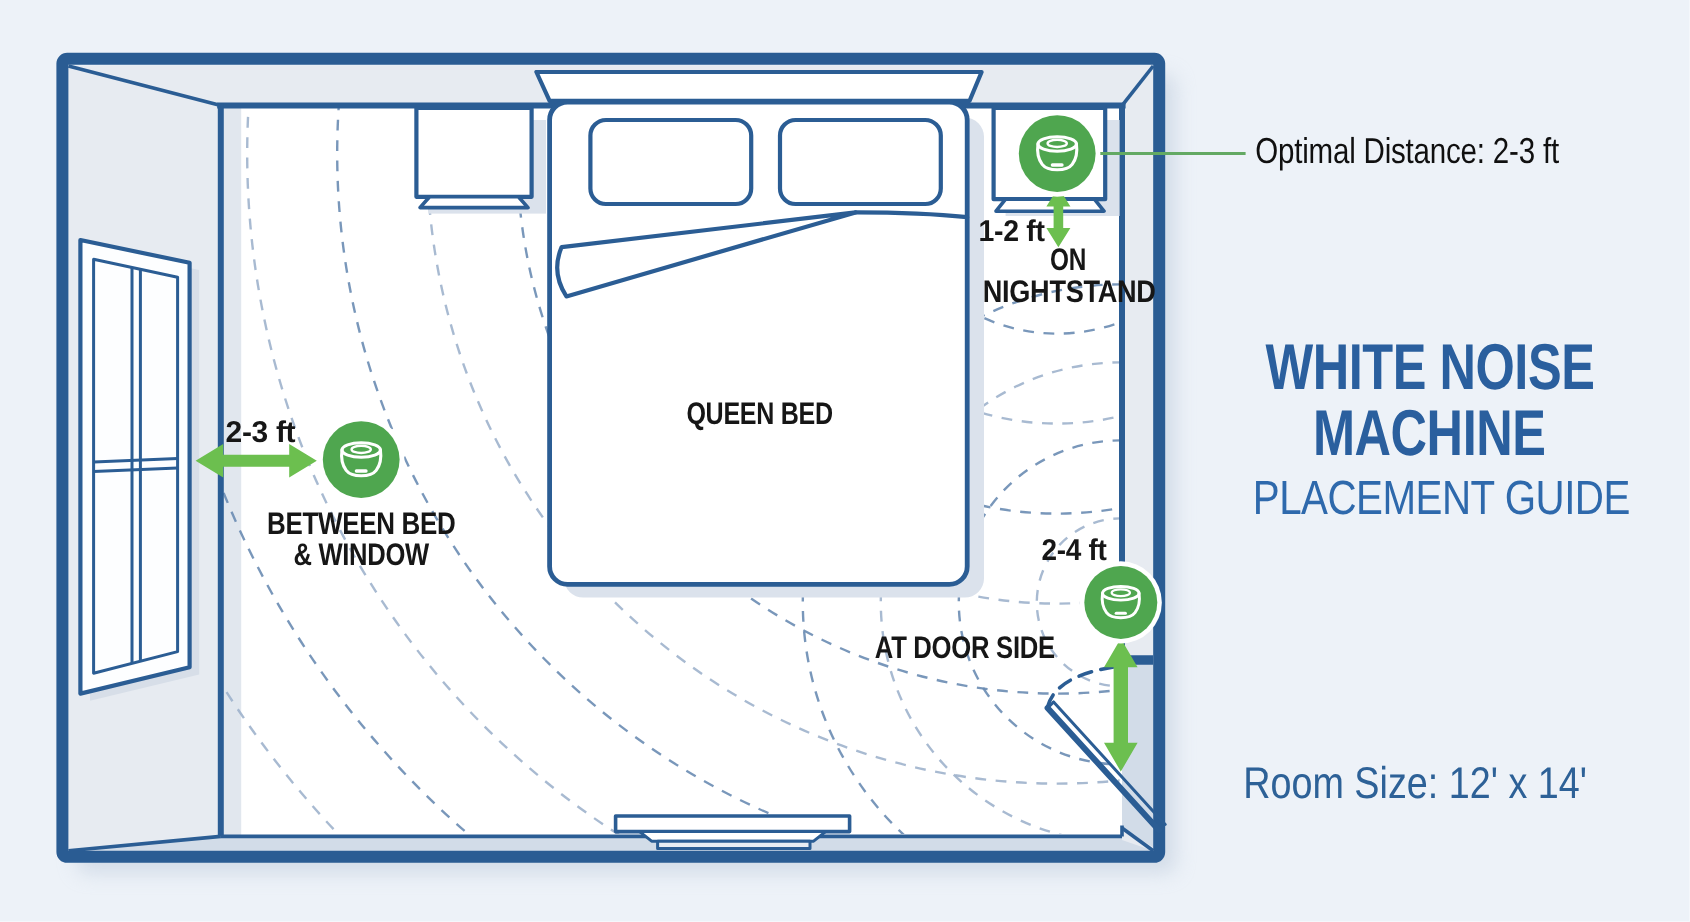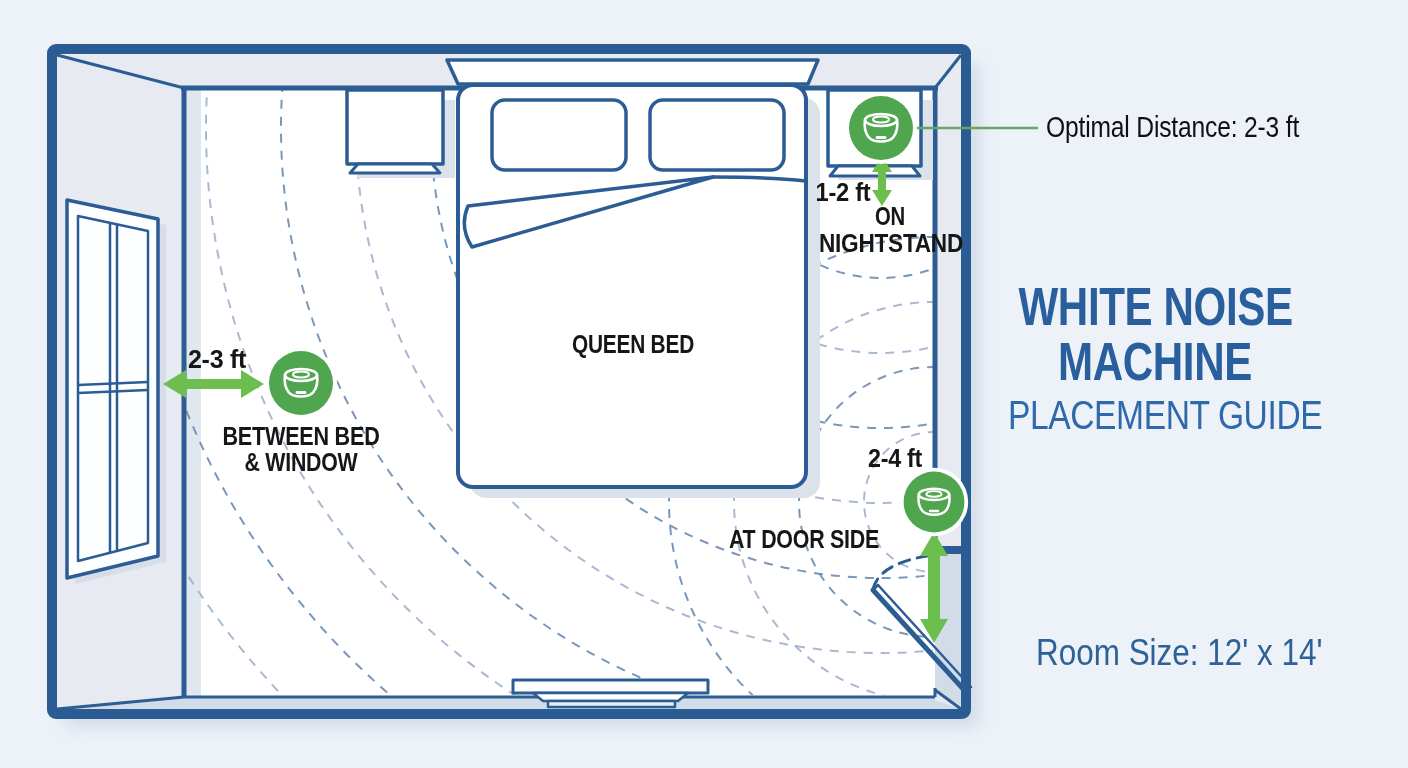--- a/index.html
+++ b/index.html
@@ -17,21 +17,21 @@
   text.plabel{font-size:26px;}
   text.dist{font-size:25px;}
   
   .optimal{
     position:absolute;left:1046px;top:110px;
     font-size:30px;font-weight:400;color:#101010;
     transform:scaleX(0.82);transform-origin:left center;
     white-space:nowrap;letter-spacing:-0.2px;
   }
   .title-block{
-    position:absolute;left:980px;top:279px;width:350px;
+    position:absolute;left:1016px;top:279px;width:350px;
     text-align:center;color:#2a5f9e;
   }
   .title-line-big{
     font-size:54px;line-height:55px;font-weight:700;
     transform:scaleX(0.78);transform-origin:center;
     white-space:nowrap;letter-spacing:-0.5px;
   }
   .title-line-sub{
     font-size:40px;line-height:46px;font-weight:400;color:#2e69ac;
     transform:scaleX(0.84);transform-origin:center;

